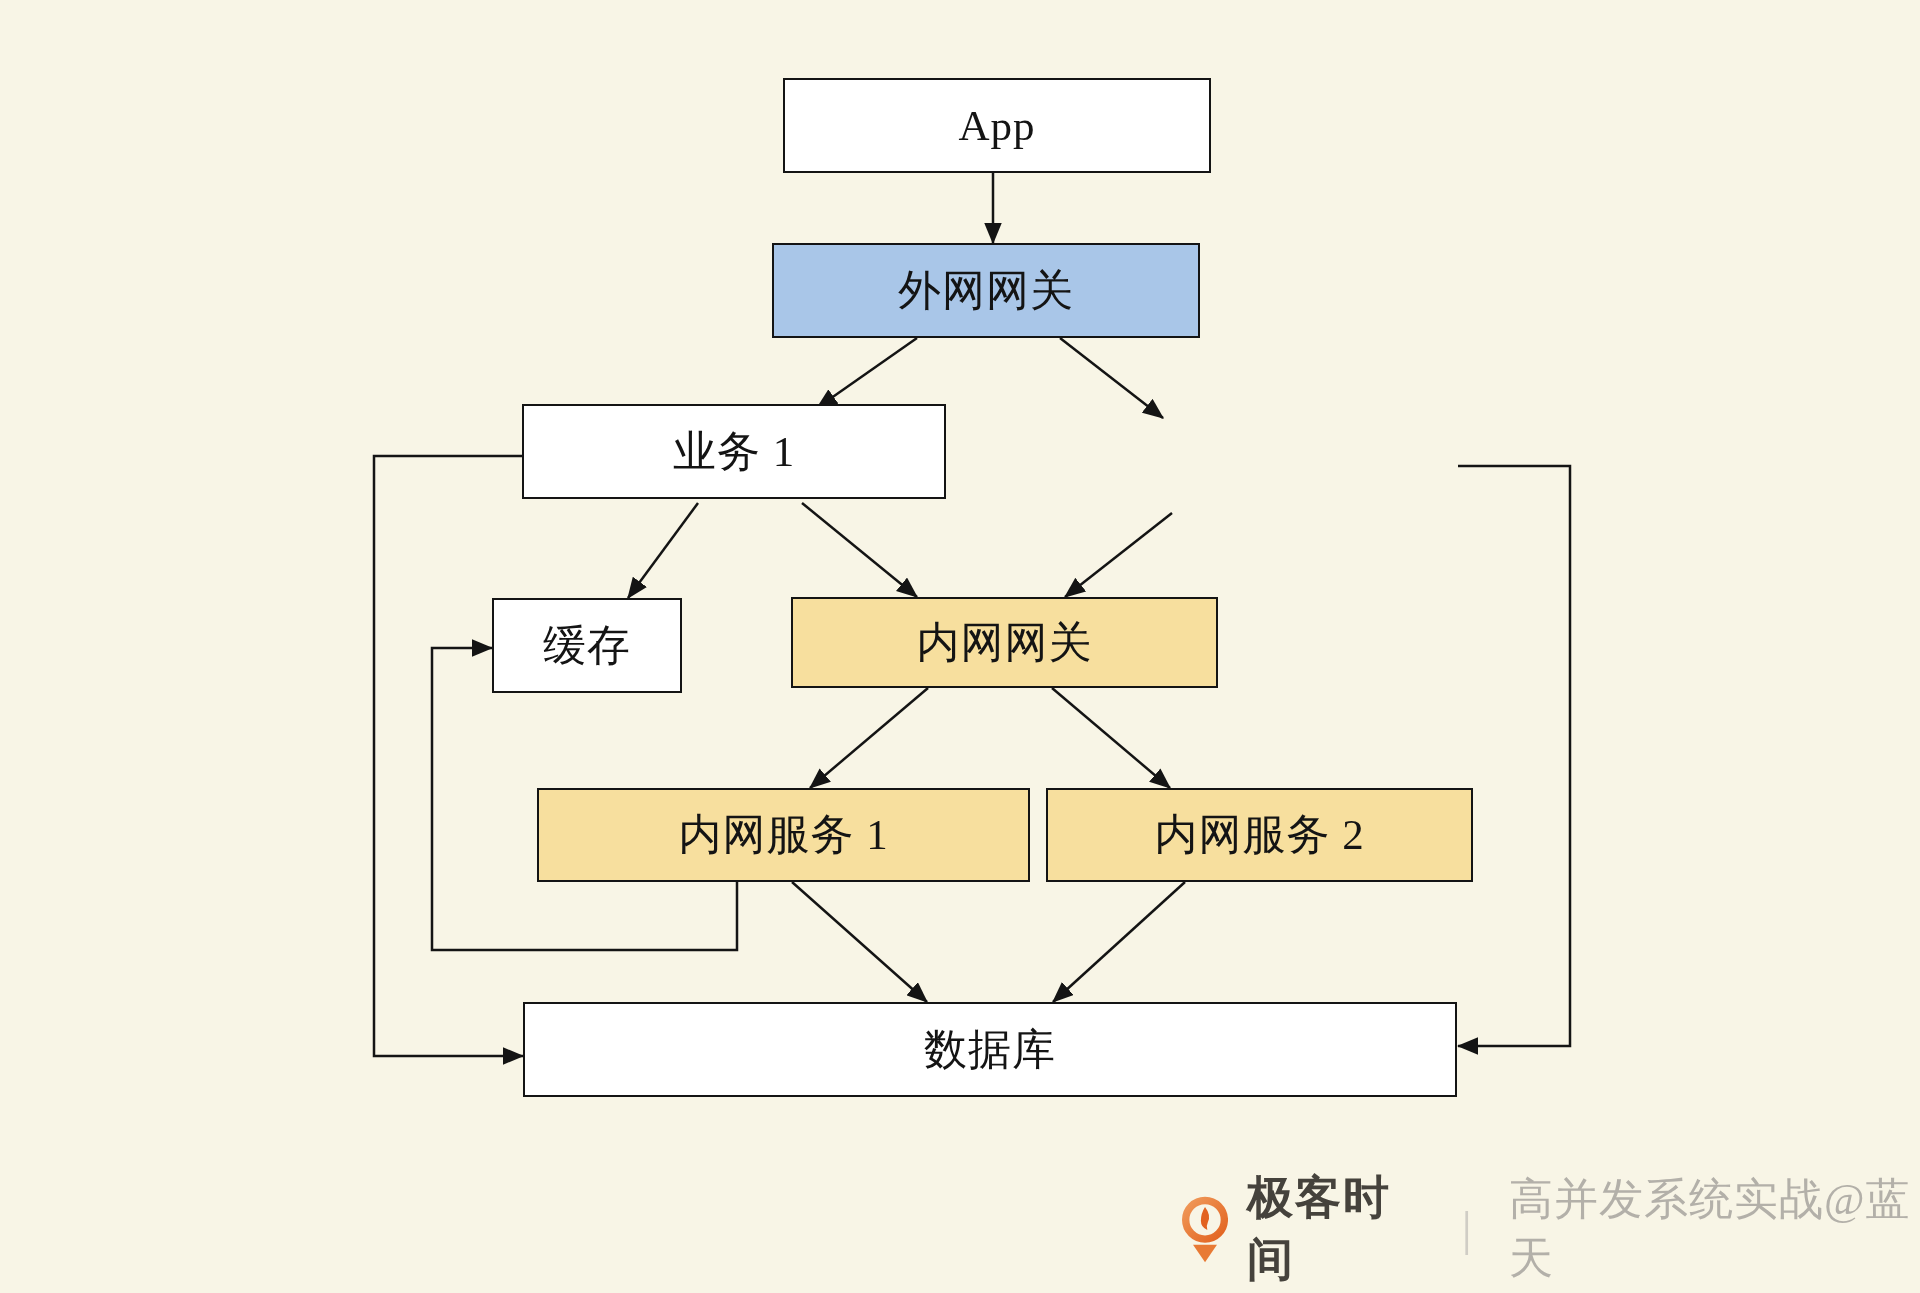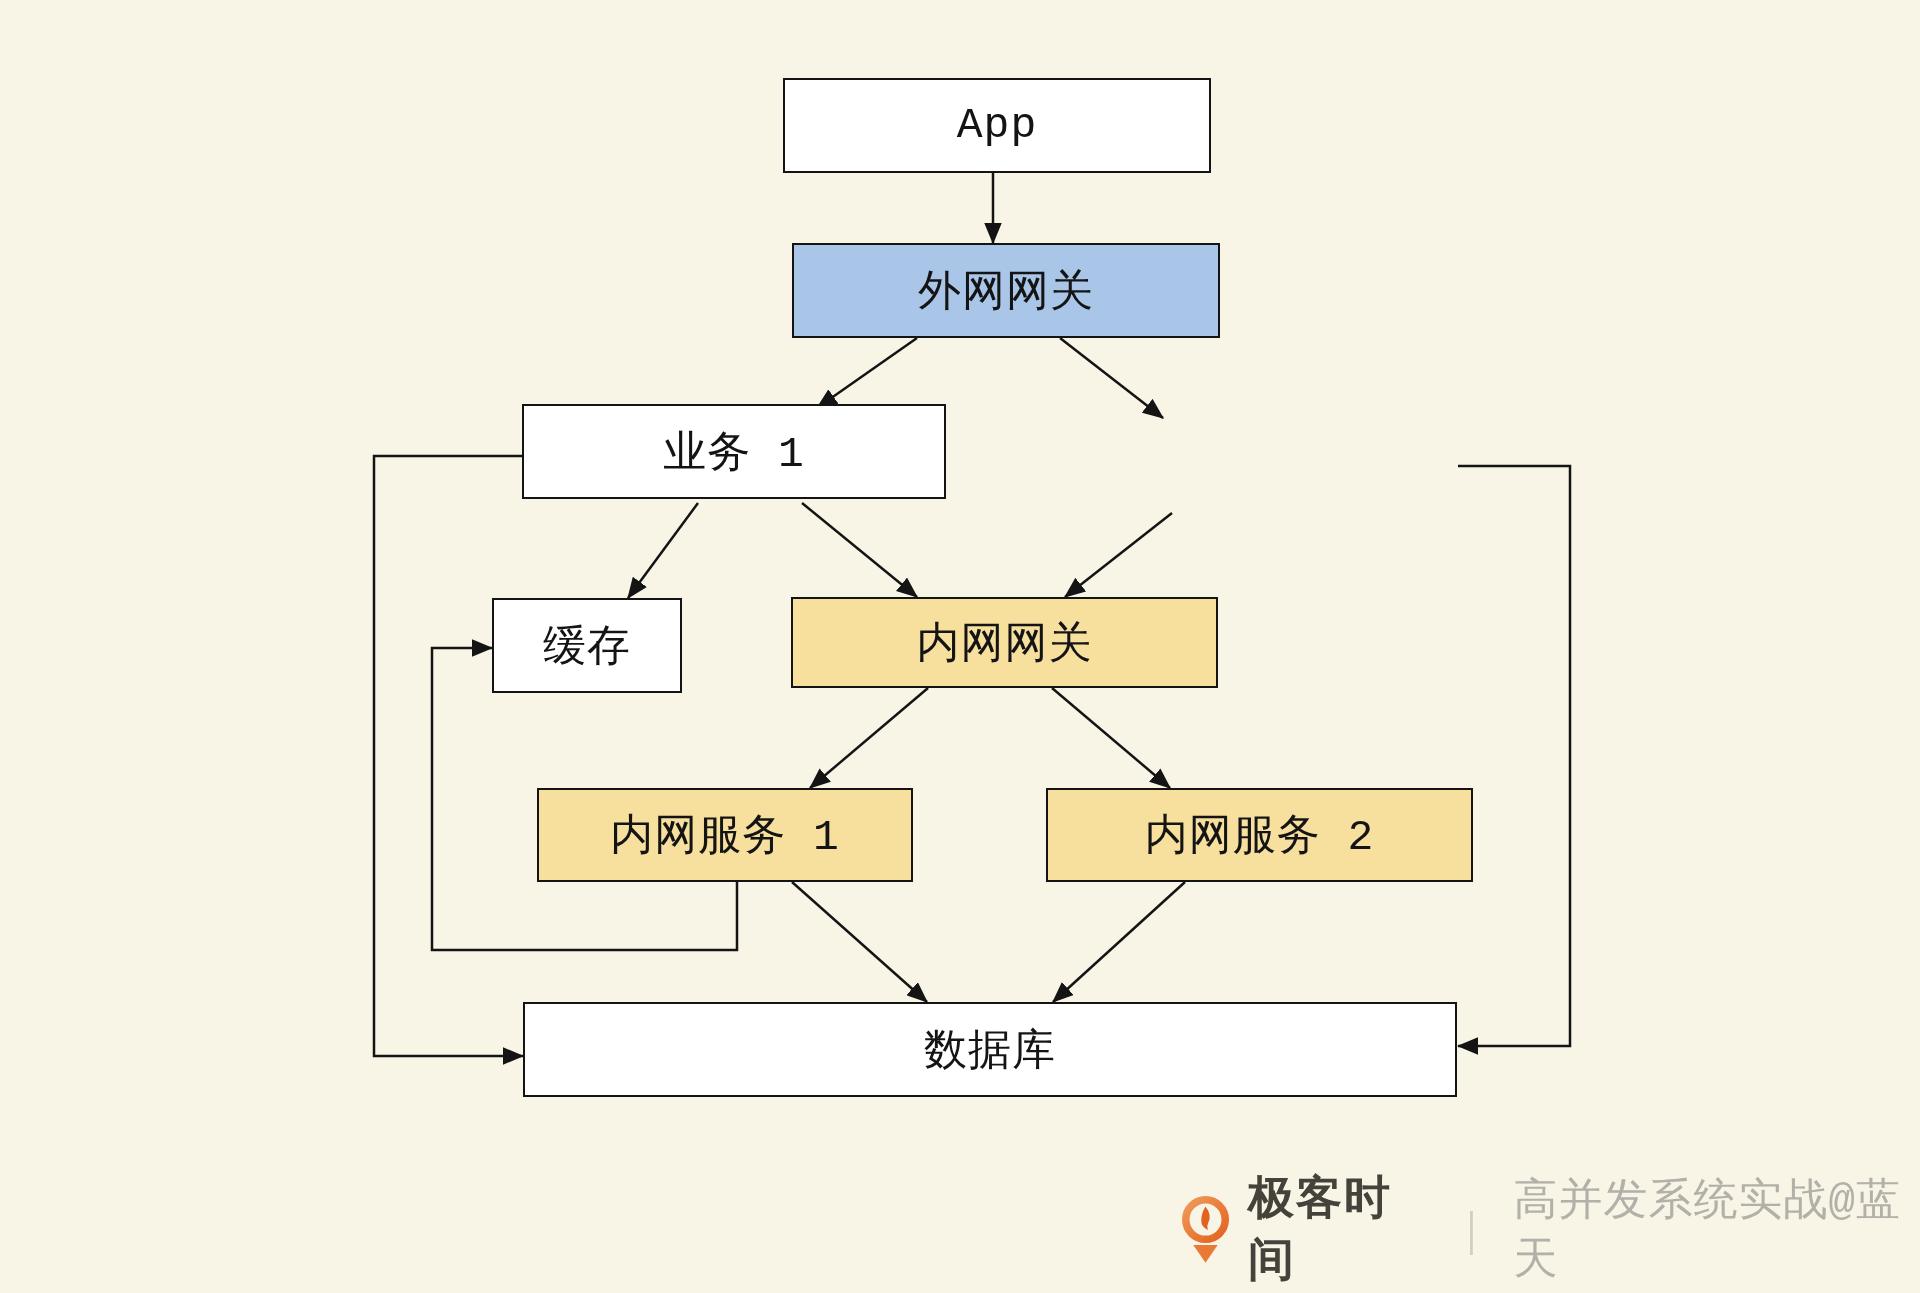--- a/index.html
+++ b/index.html
@@ -1,45 +1,45 @@
 <!DOCTYPE html>
 <html><head>
 <meta charset="utf-8">
 <style>
   html,body{margin:0;padding:0;}
   .canvas{
     position:relative;
     width:1920px;height:1293px;
     background:#f8f5e6;
-    font-family:Liberation Mono, monospace;
+    font-family:Liberation Serif, serif;
     overflow:hidden;
   }
   .arrow-layer{
     position:absolute;left:0;top:0;width:1920px;height:1293px;
     pointer-events:none;
   }
   .node{
     position:absolute;
     box-sizing:border-box;
     border:2.5px solid #141414;
     background:#ffffff;
     display:flex;align-items:center;justify-content:center;
     font-size:43px;color:#141414;
     letter-spacing:1px;
     white-space:nowrap;
   }
   .node.blue{background:#a9c6e8;}
   .node.yellow{background:#f7df9e;margin-left:15px;}
   .n-app{left:783px;top:78px;width:428px;height:95px;}
-  .n-extgw{left:792px;top:243px;width:428px;height:95px;}
+  .n-extgw{left:772px;top:243px;width:428px;height:95px;}
   .n-svc1{left:522px;top:404px;width:424px;height:95px;}
   .n-svc2{left:1030px;top:418px;width:428px;height:95px;}
   .n-cache{left:492px;top:598px;width:190px;height:95px;}
   .n-intgw{left:776px;top:597px;width:427px;height:91px;}
-  .n-intsvc1{left:522px;top:788px;width:376px;height:94px;}
+  .n-intsvc1{left:522px;top:788px;width:493px;height:94px;}
   .n-intsvc2{left:1031px;top:788px;width:427px;height:94px;}
   .n-db{left:523px;top:1002px;width:934px;height:95px;}
   .footer{
     position:absolute;left:1182px;top:1190px;height:78px;
     display:flex;align-items:center;gap:19px;
   }
   .footer .brand{font-size:46px;color:#45423c;font-weight:600;letter-spacing:2px;}
   .footer .sep{font-size:44px;color:#d0cdc5;font-weight:400;margin:0 2px;}
   .footer .course{font-size:44px;color:#b3b0a9;letter-spacing:1px;}
   .logo{width:50px;height:74px;display:block;}

